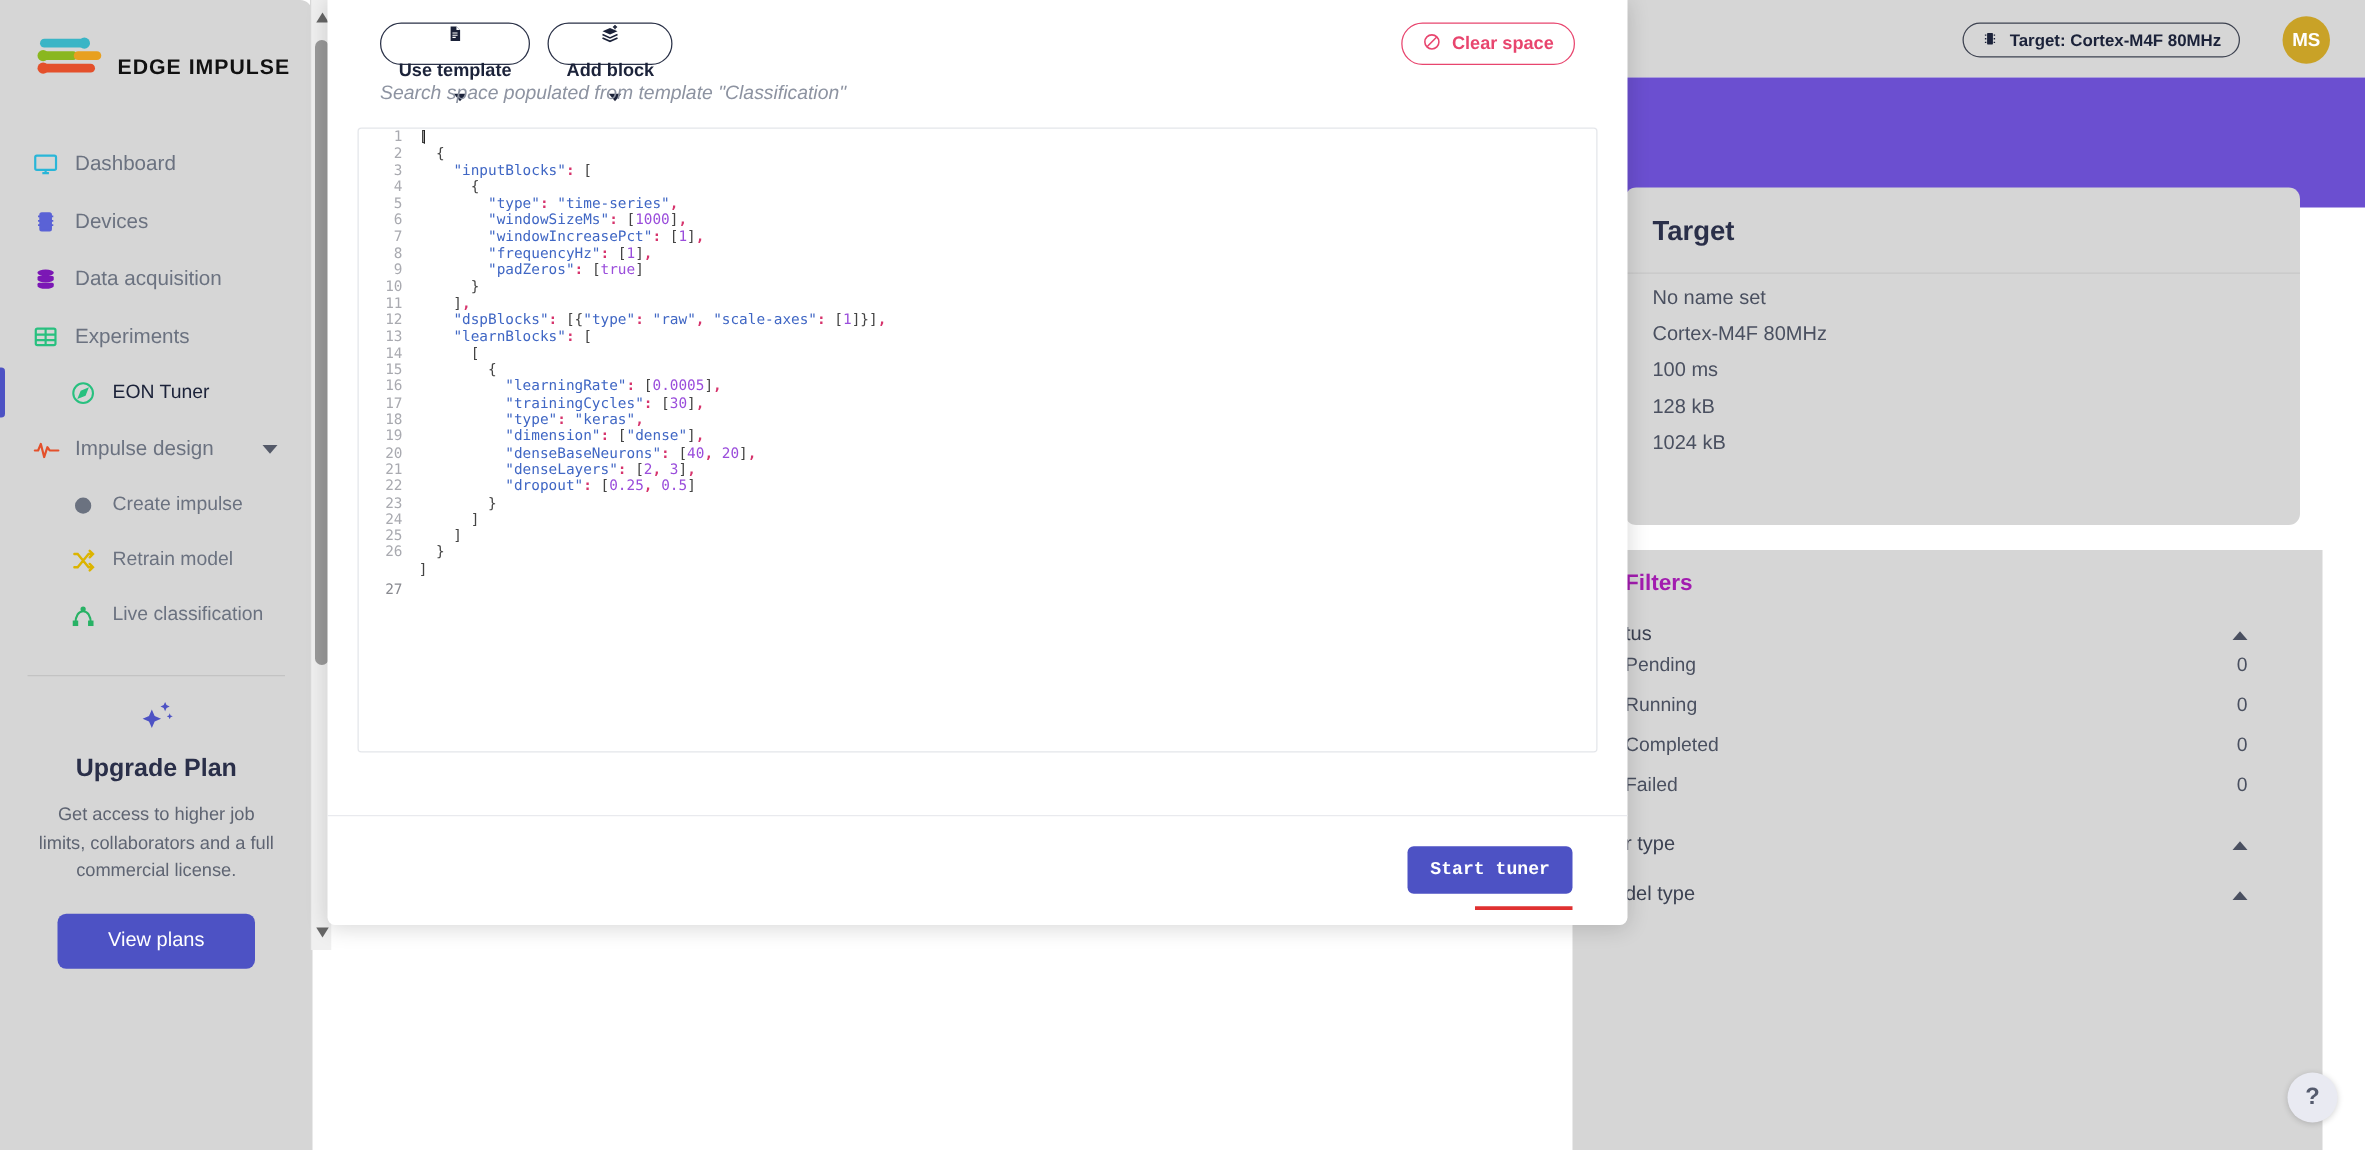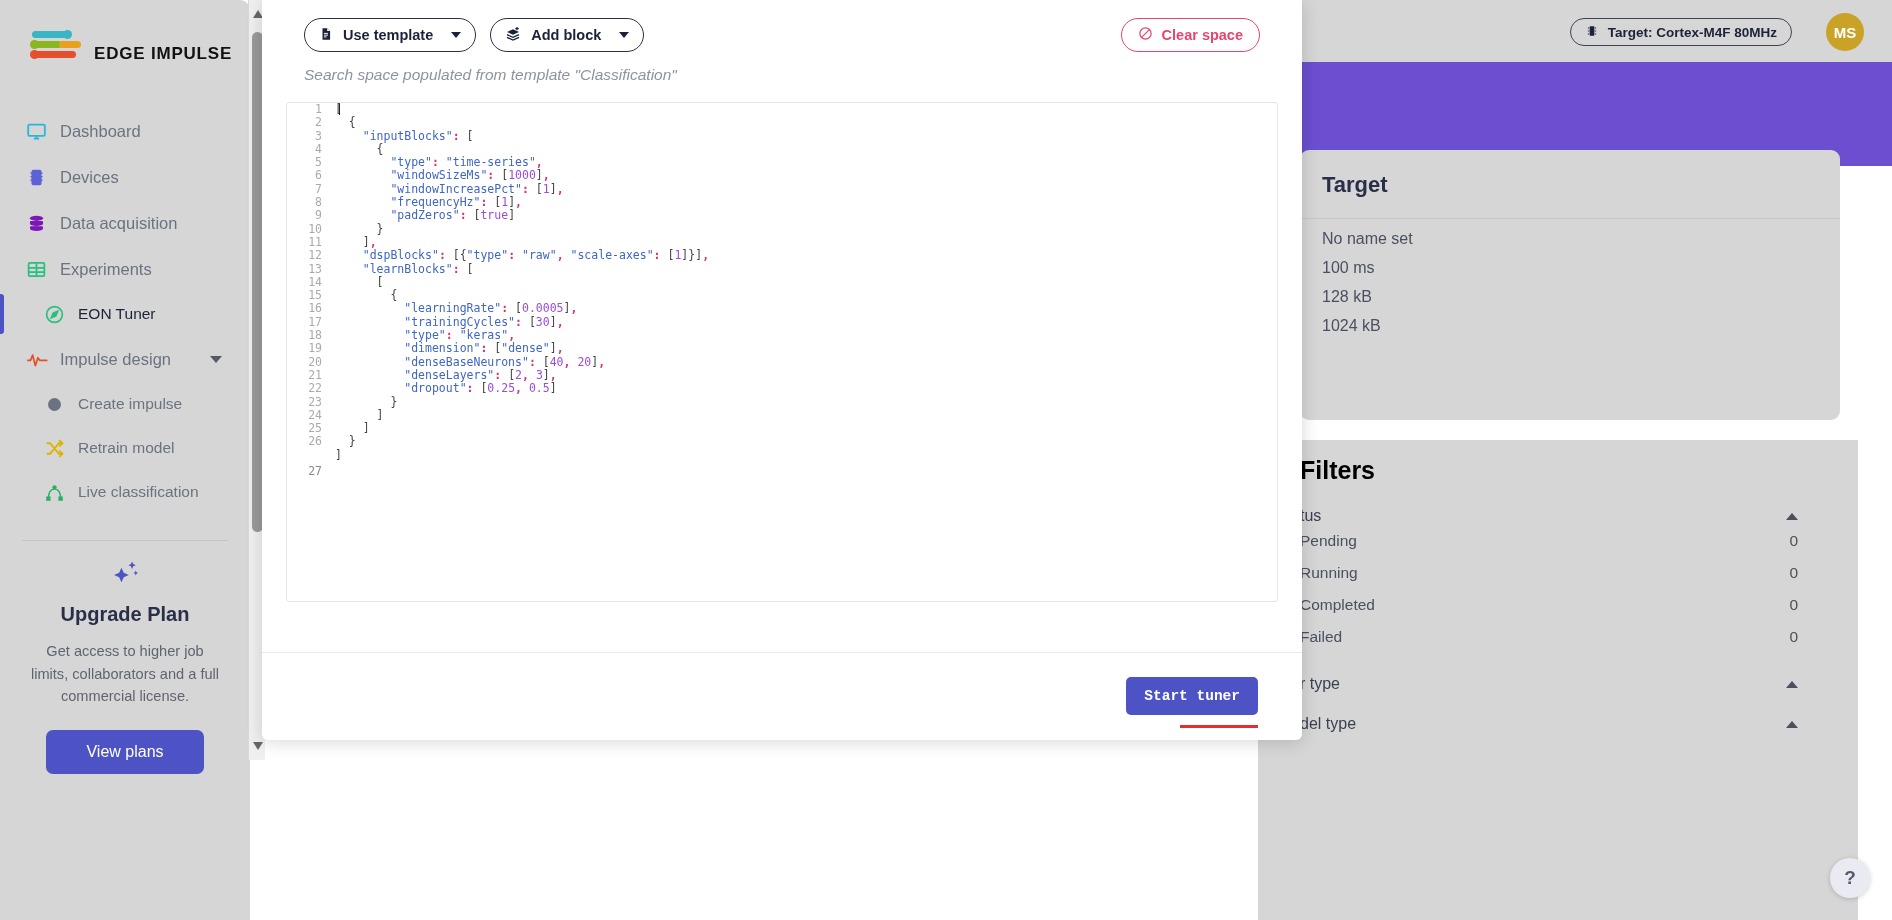--- a/index.html
+++ b/index.html
@@ -28,21 +28,21 @@
   .ld2 { background:#8ab71f; left:0px;  top:10px;}
   .ld3 { background:#e4502b; left:0px;  top:20px;}
   .logo-text { font-weight:bold; font-size:17px; letter-spacing:0.8px; color:#111; }
 
   .nav { margin-top: 44px; }
   .nav-item {
     display:flex; align-items:center; height:46px; padding-left:26px;
     color:#6b7280; font-size:16.5px; position:relative; cursor:pointer;
   }
   .nav-item .ico { width:34px; display:flex; align-items:center; }
-  .nav-sub { padding-left:44px; font-size:15.5px; height:44px; }
+  .nav-sub { padding-left:56px; font-size:15.5px; height:44px; }
   .nav-sub.active { color:#1b2239; font-weight:500; }
   .nav-sub.active::before{
     content:""; position:absolute; left:0; top:2px; width:4px; height:40px;
     background:#4d52c4; border-radius:0 3px 3px 0;
   }
   .bullet { width:13px; height:13px; border-radius:50%; background:#6b7280; margin-left:4px;}
   .chev-d {
     margin-left:auto; margin-right:28px;
     width:0;height:0;border-left:6px solid transparent;border-right:6px solid transparent;
     border-top:7px solid #545968;
@@ -77,21 +77,21 @@
     position:absolute; left:1300px; top:150px; width:540px; height:270px;
     background:#d6d6d6; border-radius:9px;
   }
   .bg-panel-title { font-size:22px; font-weight:bold; color:#2a2f49; padding:22px 0 0 22px;}
   .bg-panel-sep { height:1px; background:#c8c8c8; margin-top:20px;}
   .bg-panel-row { font-size:16px; color:#4a5060; padding:11px 0 0 22px;}
 
   .filters-panel {
     position:absolute; left:1258px; top:440px; width:600px; height:480px; background:#d6d6d6;
   }
-  .filters-title { font-size:25px; font-weight:bold; color:#000000; padding:16px 0 0 42px; }
+  .filters-title { font-size:18px; font-weight:bold; color:#a21caf; padding:16px 0 0 42px; }
   .filter-group { margin-top:22px; }
   .filter-head {
     display:flex; align-items:center; padding-left:42px; padding-right:60px;
     font-size:16px; color:#3b4152; cursor:pointer;
   }
   .chev-up {
     margin-left:auto; width:0;height:0;
     border-left:6px solid transparent;border-right:6px solid transparent;
     border-bottom:7px solid #4a5060;
   }
@@ -119,21 +119,21 @@
   .sb-arrow-dn {
     position:absolute; left:4px; top:742px; width:0;height:0;
     border-left:5px solid transparent;border-right:5px solid transparent;border-top:8px solid #666;
   }
 
   .toolbar { display:flex; align-items:center; padding:18px 0 0 42px; }
   .btn-outline {
     display:flex; align-items:center; gap:10px; height:34px; padding:0 14px;
     border:1px solid #2a3147; border-radius:18px; background:#fff;
     font-size:14.5px; font-weight:bold; color:#1b2239; cursor:pointer;
-    font-family:"Liberation Sans", sans-serif; margin-right:14px;
+    font-family:"Liberation Sans", sans-serif; margin-right:14px;flex-direction:column;
   }
   .btn-outline .caret {
     width:0;height:0;border-left:5px solid transparent;border-right:5px solid transparent;
     border-top:6px solid #1b2239; margin-left:8px;
   }
   .btn-danger {
     margin-left:auto; margin-right:42px;
     display:flex; align-items:center; gap:9px; height:34px; padding:0 16px;
     border:1px solid #e8456e; border-radius:18px; background:#fff;
     font-size:14.5px; font-weight:bold; color:#e8456e; cursor:pointer;
@@ -333,20 +333,21 @@
     </div>
     <div class="avatar">MS</div>
   </div>
 
   <div class="purple-band"></div>
 
   <div class="bg-panel">
     <div class="bg-panel-title">Target</div>
     <div class="bg-panel-sep"></div>
     <div class="bg-panel-row">No name set</div>
+    <div class="bg-panel-row">Cortex-M4F 80MHz</div>
     <div class="bg-panel-row">100 ms</div>
     <div class="bg-panel-row">128 kB</div>
     <div class="bg-panel-row">1024 kB</div>
   </div>
 
   <div class="filters-panel">
     <div class="filters-title">Filters</div>
 
     <div class="filter-group">
       <div class="filter-head">

